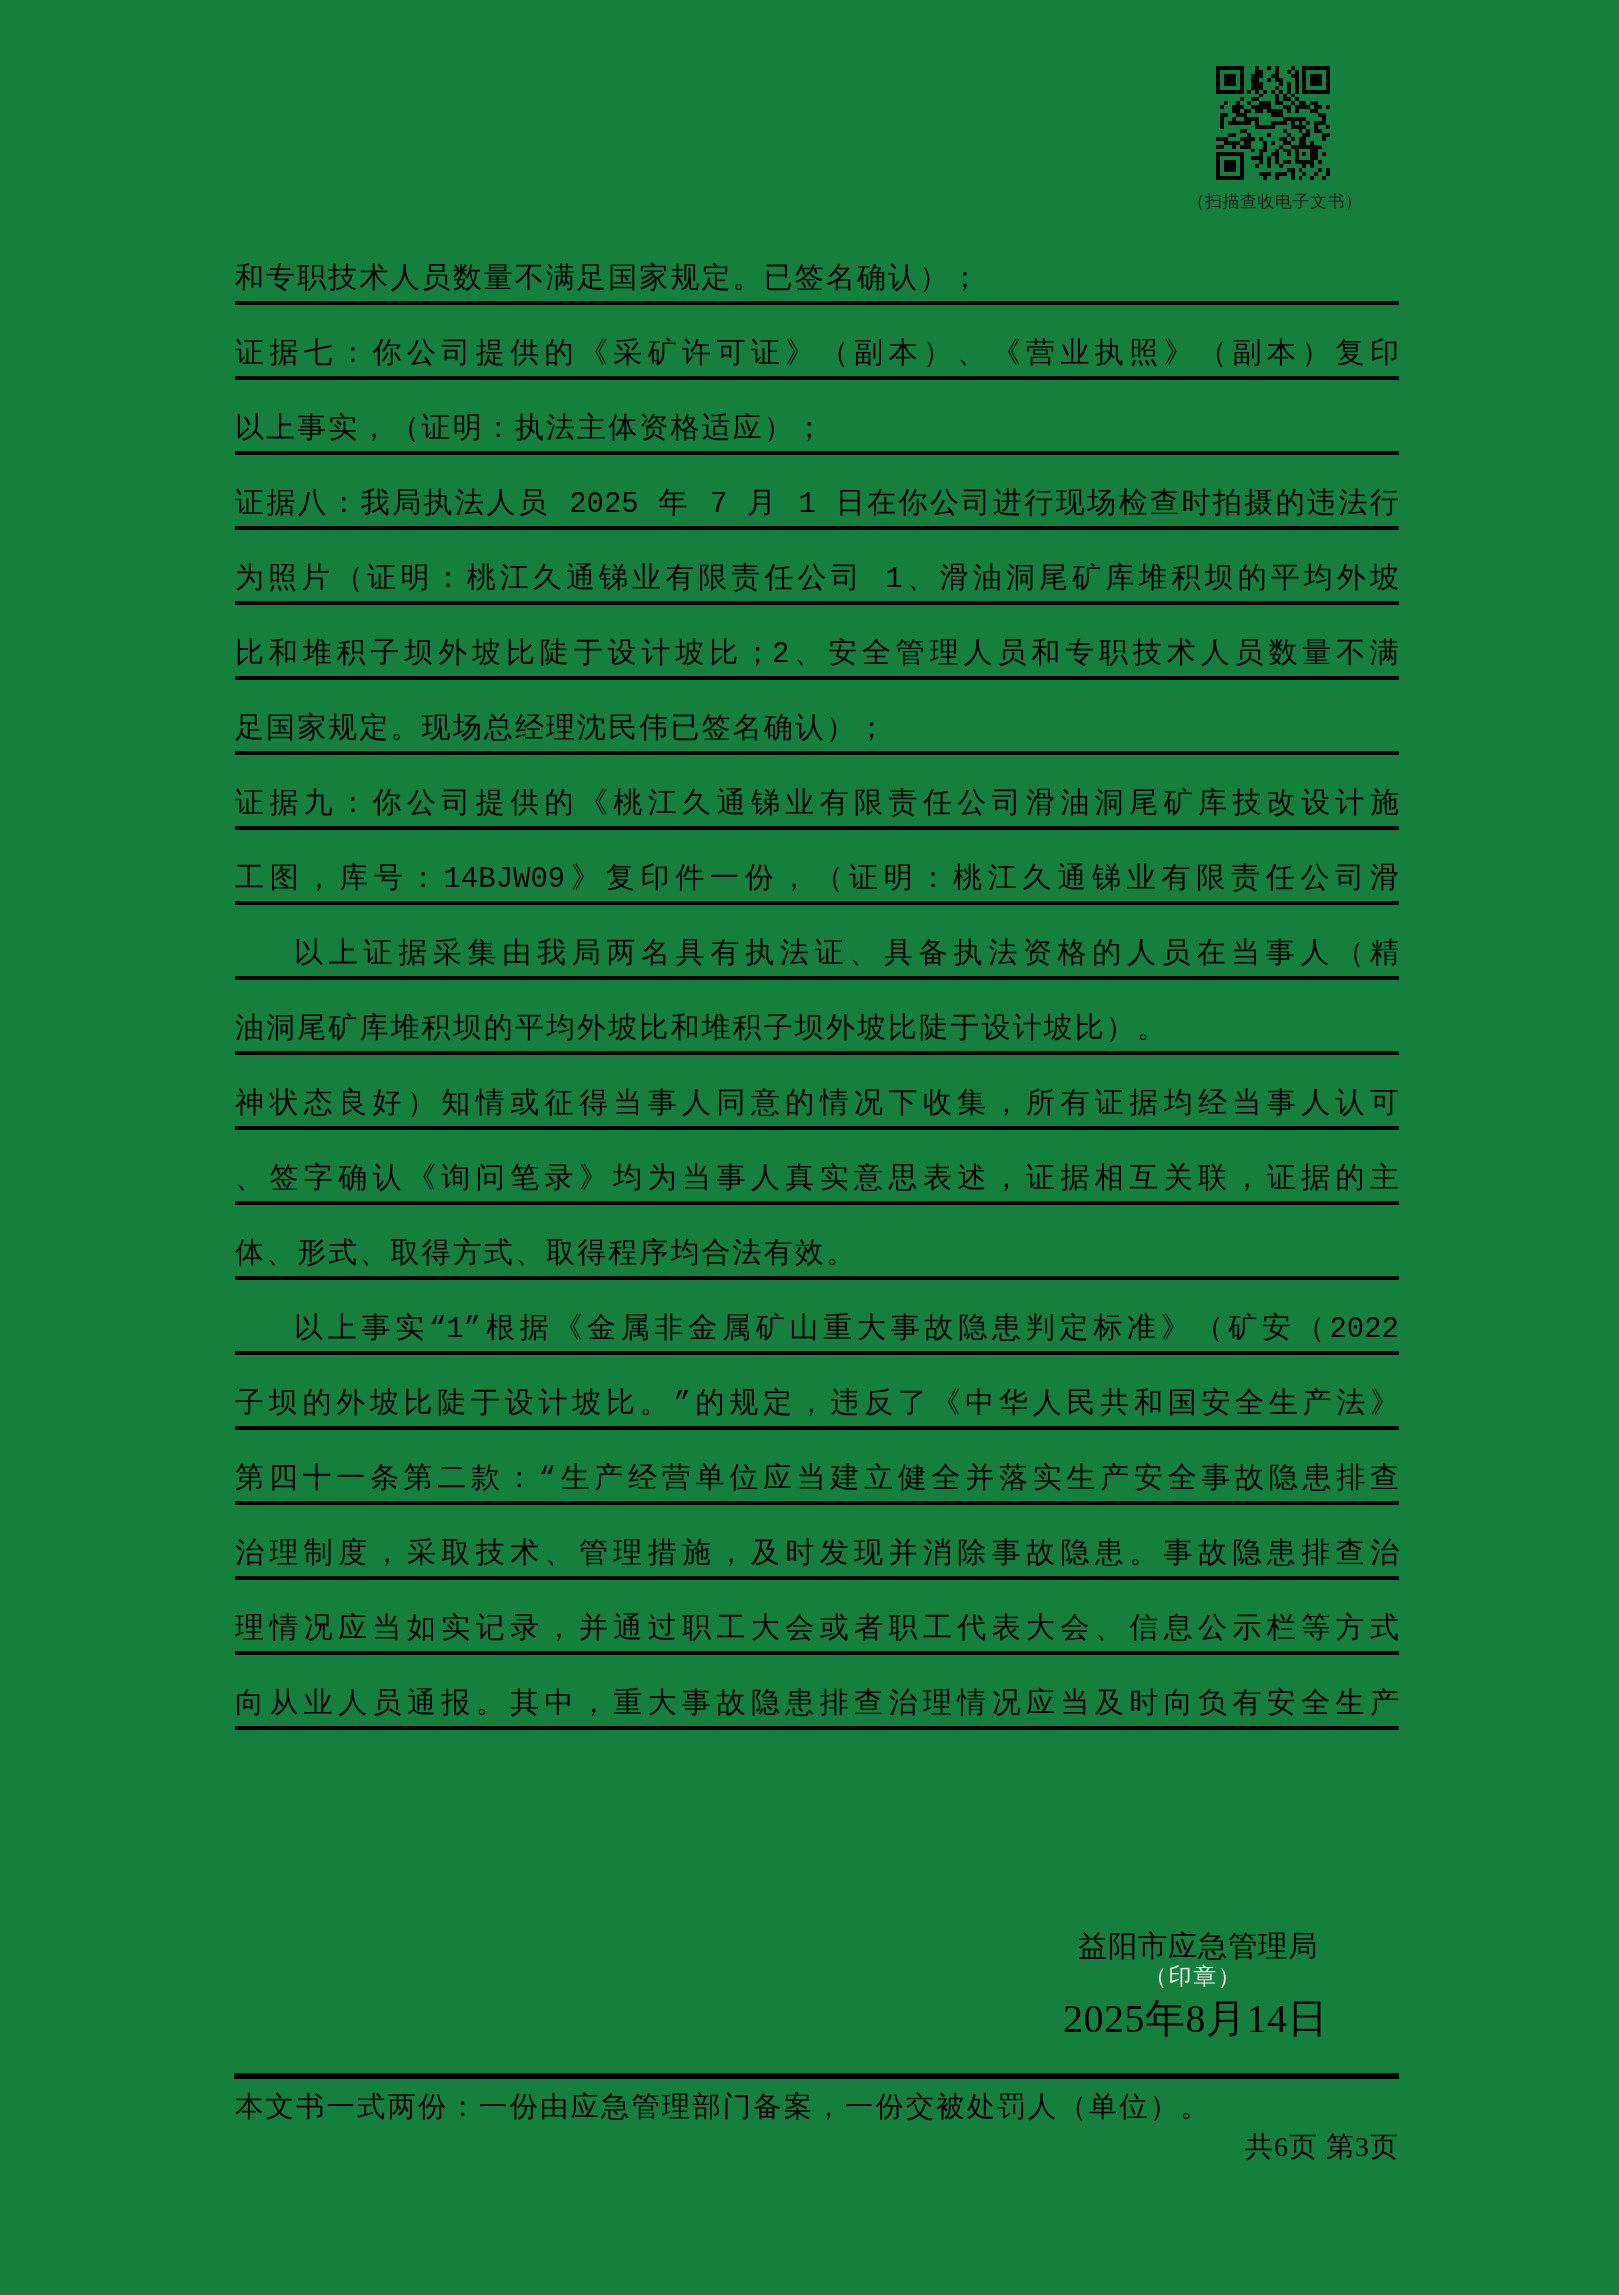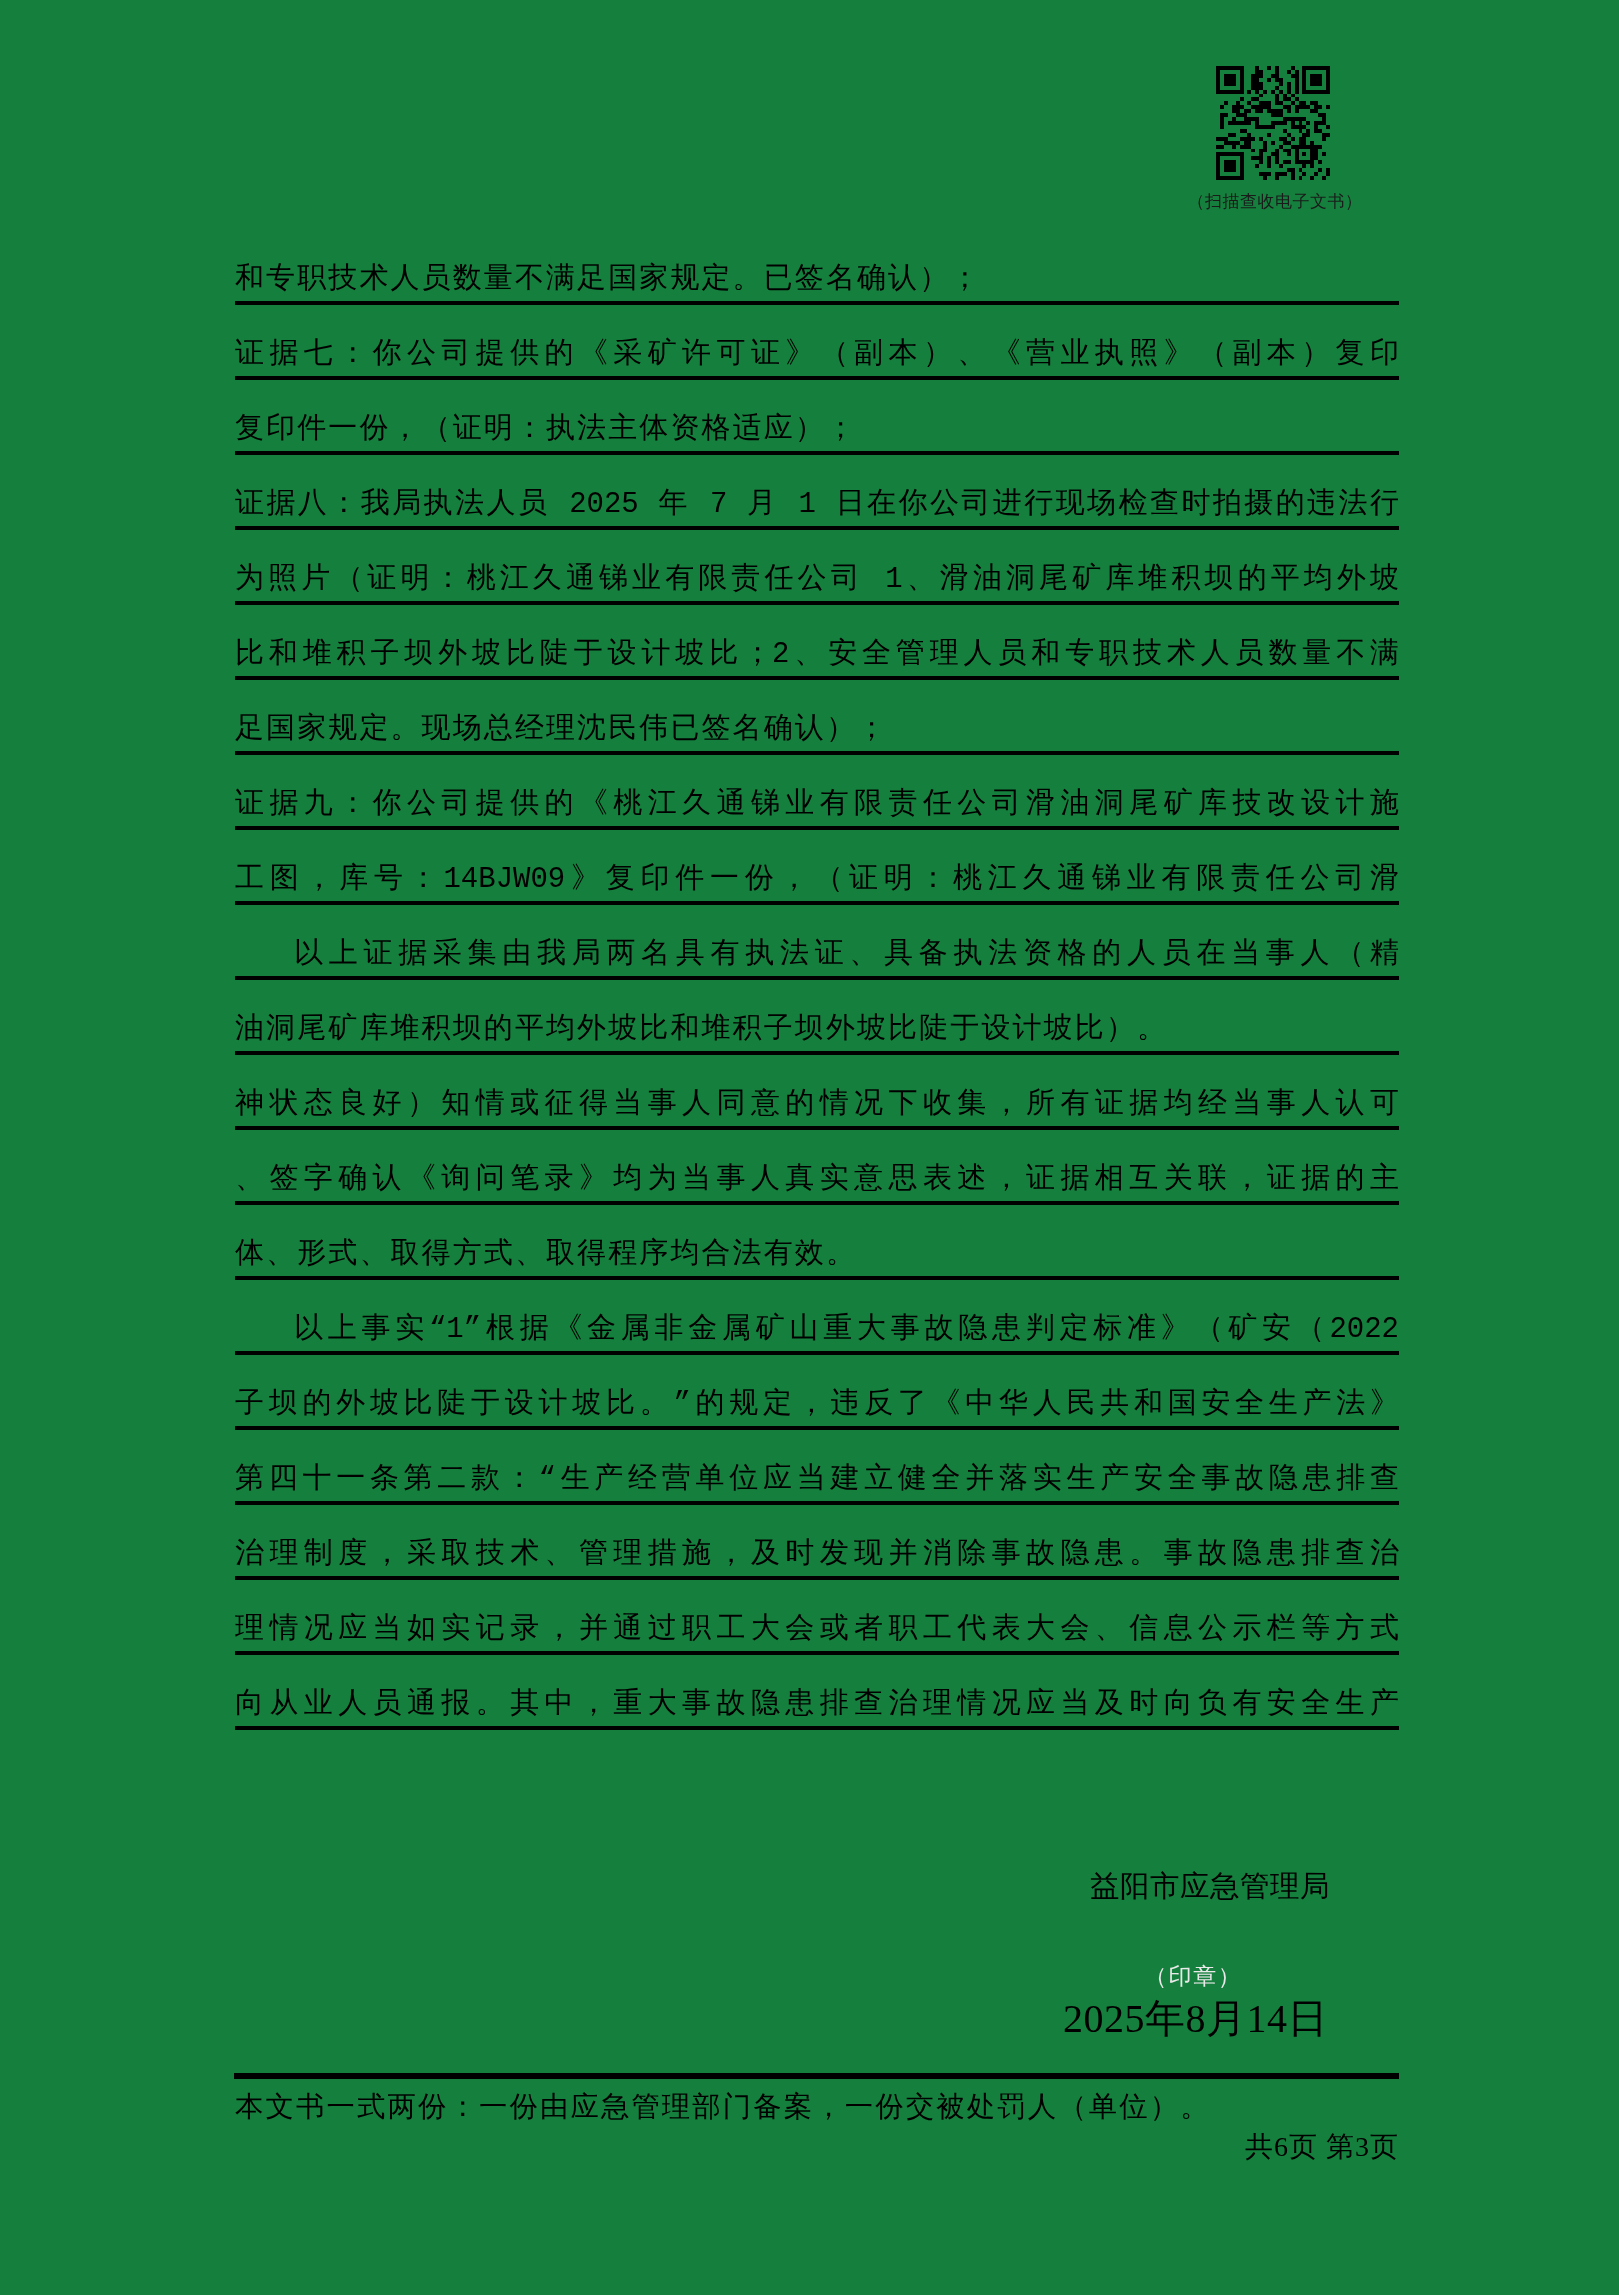--- a/index.html
+++ b/index.html
@@ -25,21 +25,21 @@
     content:"";position:absolute;left:0;right:0;bottom:0;height:3.6px;background:#000;
   }
   .line .txt{
     position:absolute;left:0;right:0;bottom:8.3px;
     font-size:29px;line-height:1.15;font-family:Liberation Mono, monospace;
   }
   .line.full .txt{text-align:justify;text-align-last:justify;}
   .line.short .txt{text-align:left;letter-spacing:2.1px;}
   .line.indent .txt{padding-left:59px;}
   
-  .sig-agency{position:absolute;left:1078px;top:1867px;font-size:29.5px;letter-spacing:0.5px;margin-left:12px;}
+  .sig-agency{position:absolute;left:1078px;top:1927px;font-size:29.5px;letter-spacing:0.5px;}
   .sig-seal{position:absolute;left:1144px;top:1961px;font-size:23px;letter-spacing:1.6px;color:#e9e9e9;}
   .sig-date{position:absolute;left:1063px;top:1991px;font-size:40px;letter-spacing:0.5px;}
   
   .footer-rule{position:absolute;left:234px;top:2073px;width:1165px;height:6.2px;background:#000;}
   .footer-note{position:absolute;left:235px;top:2088px;width:1164px;font-size:28.4px;letter-spacing:2.1px;}
   .page-info{position:absolute;left:235px;top:2128px;width:1164px;text-align:right;font-size:28px;letter-spacing:1px;}
 </style>
 </head>
 <body>
 
@@ -423,21 +423,21 @@
   <div class="qr-caption">（扫描查收电子文书）</div>
 
   <div class="body-lines" id="body-lines">
       <div class="line short">
         <span class="txt">和专职技术人员数量不满足国家规定。已签名确认）；</span>
       </div>
       <div class="line full">
         <span class="txt">证据七：你公司提供的《采矿许可证》（副本）、《营业执照》（副本）复印</span>
       </div>
       <div class="line short">
-        <span class="txt">复印件一份，（证明：执法主体资格适应）；</span>
+        <span class="txt">以上事实，（证明：执法主体资格适应）；</span>
       </div>
       <div class="line full">
         <span class="txt">证据八：我局执法人员 2025 年 7 月 1 日在你公司进行现场检查时拍摄的违法行</span>
       </div>
       <div class="line full">
         <span class="txt">为照片（证明：桃江久通锑业有限责任公司 1、滑油洞尾矿库堆积坝的平均外坡</span>
       </div>
       <div class="line full">
         <span class="txt">比和堆积子坝外坡比陡于设计坡比；2、安全管理人员和专职技术人员数量不满</span>
       </div>

